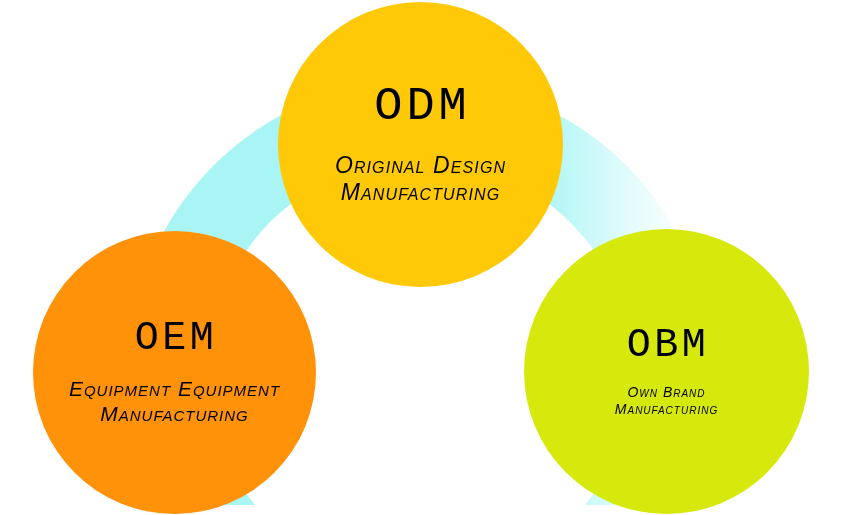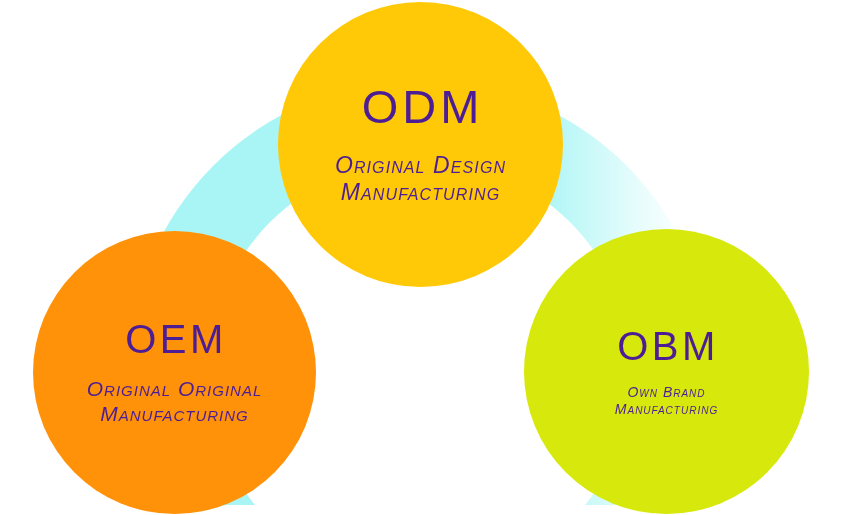--- a/index.html
+++ b/index.html
@@ -26,32 +26,32 @@
     position: absolute;
     border-radius: 50%;
     display: flex;
     flex-direction: column;
     align-items: center;
     justify-content: center;
     text-align: center;
     box-sizing: border-box;
   }
   .node-title {
-    font-family: Liberation Sans, sans-serif;
+    font-family: Liberation Mono, monospace;
     font-weight: 400;
-    color: #4c1d95;
+    color: #000000;
     line-height: 1;
     white-space: nowrap;
   }
   .node-sub {
     font-family: "Liberation Sans", sans-serif;
     font-style: italic;
     font-weight: 400;
     font-variant: small-caps;
-    color: #4c1d95;
+    color: #000000;
     white-space: nowrap;
   }
   .node-sub .l1, .node-sub .l2 {
     display: block;
   }
 
   
   #node-odm {
     left: 278px;
     top: 2px;
@@ -152,21 +152,21 @@
     <div class="node-title">ODM</div>
     <div class="node-sub">
       <span class="l1">Original Design</span>
       <span class="l2">Manufacturing</span>
     </div>
   </div>
 
   <div class="node" id="node-oem" style="background: rgb(255, 146, 9);">
     <div class="node-title">OEM</div>
     <div class="node-sub">
-      <span class="l1">Original Original</span>
+      <span class="l1">Equipment Equipment</span>
       <span class="l2">Manufacturing</span>
     </div>
   </div>
 
   <div class="node" id="node-obm" style="background: rgb(215, 232, 12);">
     <div class="node-title">OBM</div>
     <div class="node-sub">
       <span class="l1">Own Brand</span>
       <span class="l2">Manufacturing</span>
     </div>

